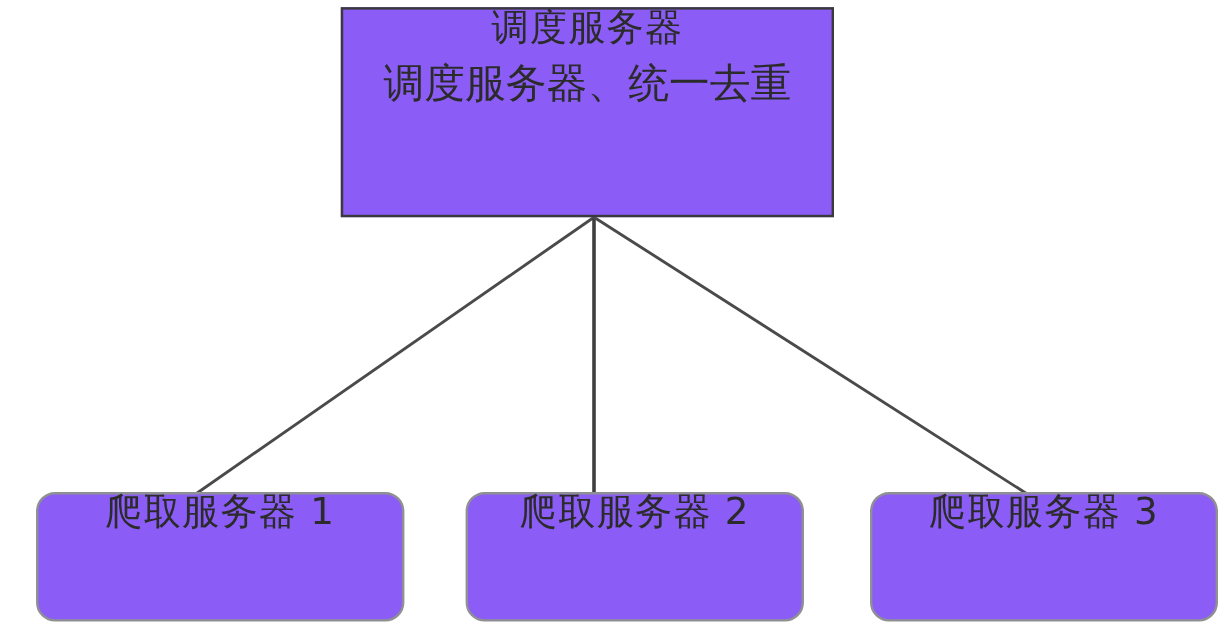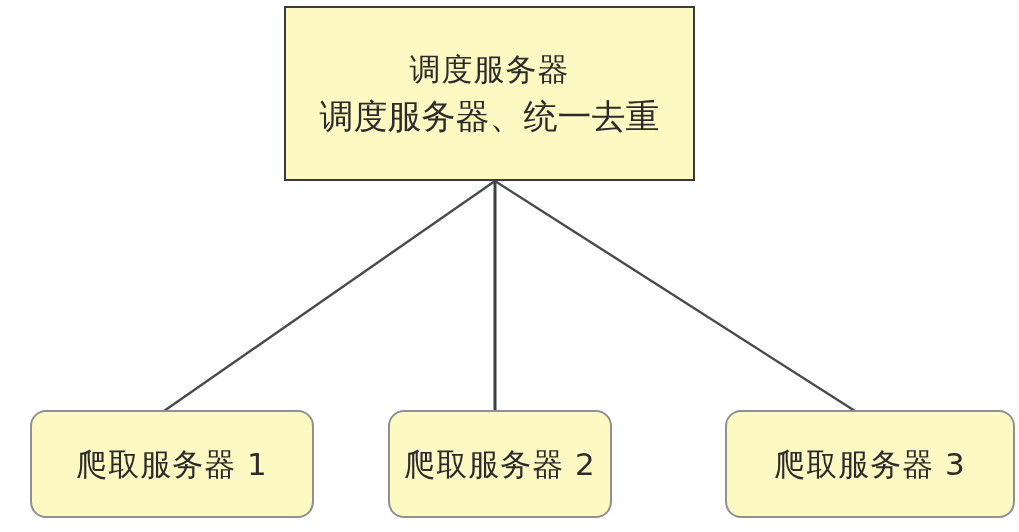--- a/index.html
+++ b/index.html
@@ -19,42 +19,42 @@
     position: absolute;
     left: 0;
     top: 0;
     width: 1019px;
     height: 532px;
     pointer-events: none;
   }
   .node {
     position: absolute;
     box-sizing: border-box;
-    background: #fef9c3;
+    background: #8b5cf6;
     display: flex;
     flex-direction: column;
     align-items: center;
-    justify-content: center;
+    justify-content: flex-start;
   }
   .node-scheduler {
     left: 284px;
     top: 6px;
     width: 411px;
     height: 175px;
     border: 2px solid #3a3a3a;
     border-radius: 0;
     gap: 14px;
   }
   .node-worker {
     height: 108px;
     border: 2px solid #8f9093;
     border-radius: 16px;
   }
-  .worker-1 { left: 30px;  top: 410px; width: 284px; }
-  .worker-2 { left: 388px; top: 410px; width: 224px; }
+  .worker-1 { left: 30px;  top: 410px; width: 307px; }
+  .worker-2 { left: 388px; top: 410px; width: 282px; }
   .worker-3 { left: 725px; top: 410px; width: 290px; }
 
   .node-line-primary {
     font-size: 31px;
     line-height: 1;
     color: #2b2b2b;
     letter-spacing: 1px;
     white-space: nowrap;
   }
   .node-line-secondary {

